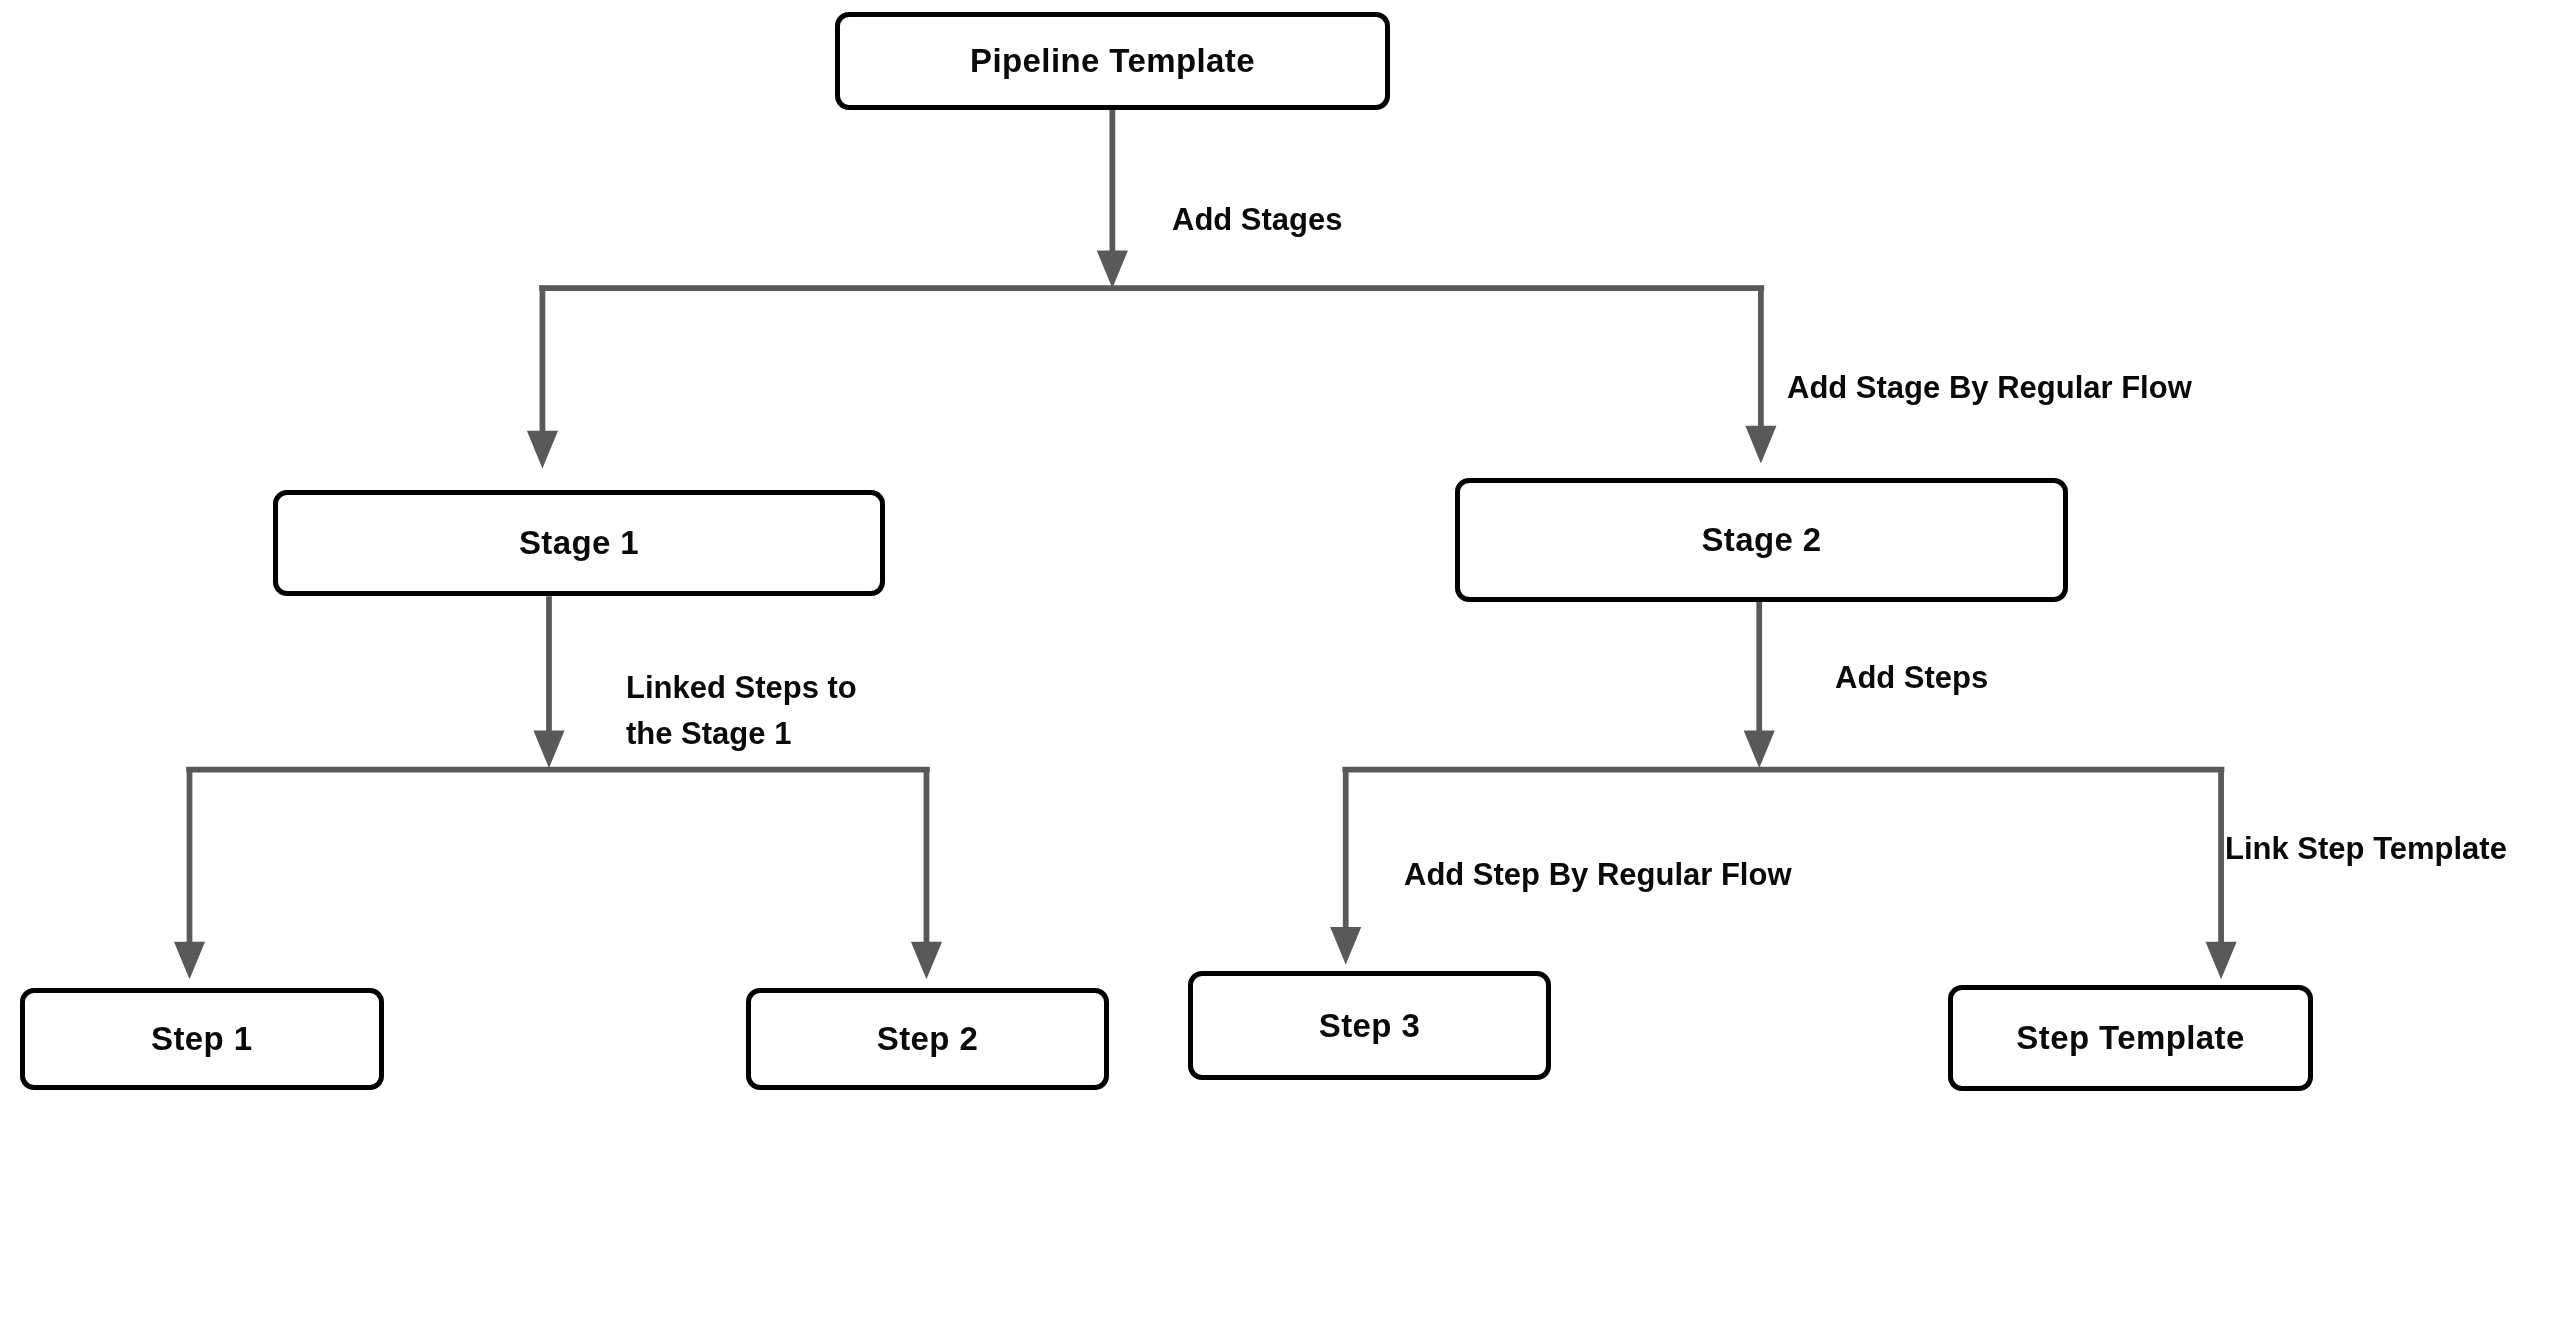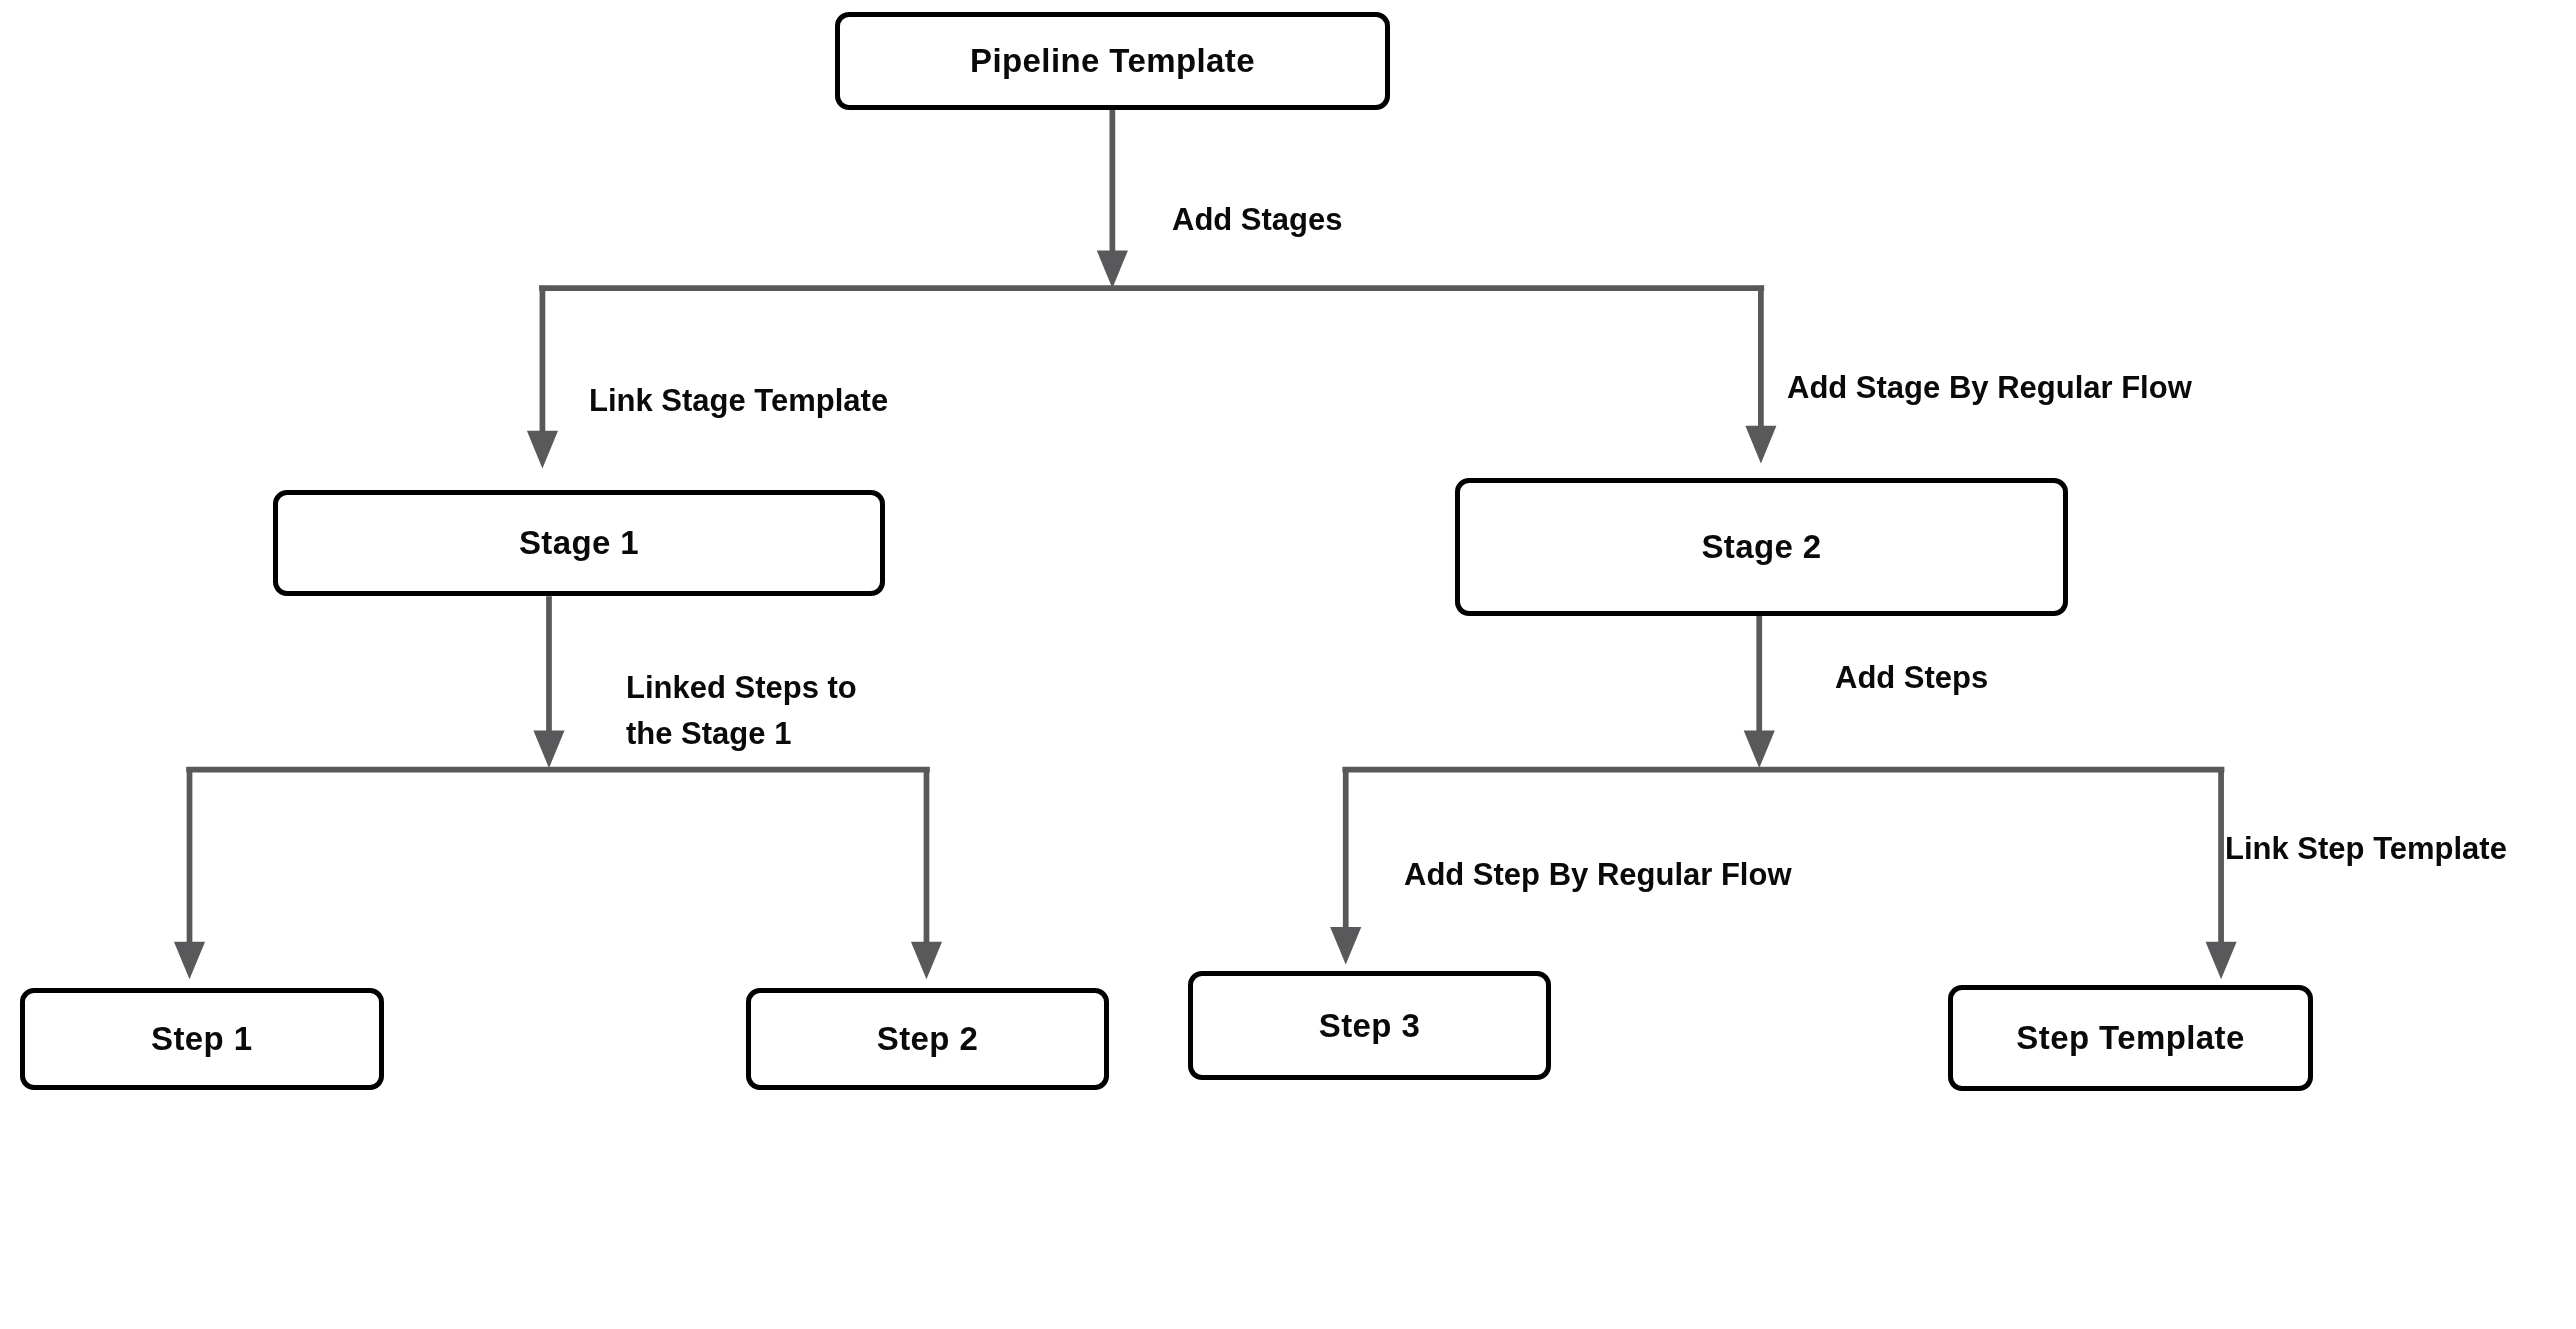--- a/index.html
+++ b/index.html
@@ -117,33 +117,32 @@
     <g>
       <line x1="2712" y1="937" x2="2712" y2="1152"></line>
       <polygon points="2712,1196 2693,1150 2731,1150"></polygon>
     </g>
   </svg>
 
   <div class="node" style="left:835px; top:11.5px; width:555px; height:98px;">Pipeline Template</div>
 
   <div class="node" style="left:273px; top:490px; width:612px; height:106px;">Stage 1</div>
 
-  <div class="node" style="left:1455px; top:478px; width:613px; height:138px;">Stage 2</div>
+  <div class="node" style="left:1455px; top:478px; width:613px; height:124px;">Stage 2</div>
 
   <div class="node" style="left:19.7px; top:988px; width:364px; height:102px;">Step 1</div>
 
   <div class="node" style="left:746px; top:988px; width:363px; height:102px;">Step 2</div>
 
   <div class="node" style="left:1188px; top:971px; width:363px; height:109px;">Step 3</div>
 
   <div class="node" style="left:1948px; top:985px; width:365px; height:106px;">Step Template</div>
 
   <div class="edge-label" style="left:1172px; top:197px;">Add Stages</div>
 
-  <div class="edge-label" style="left:589px; top:378px;">Link Stage Template</div>
 
   <div class="edge-label" style="left:1787px; top:365px;">Add Stage By Regular Flow</div>
 
   <div class="edge-label" style="left:610px; top:665px;margin-left:16px;">
     <div>Linked Steps to</div>
     <div>the Stage 1</div>
   </div>
 
   <div class="edge-label" style="left:1835px; top:647px;margin-top:8px;">Add Steps</div>
 

